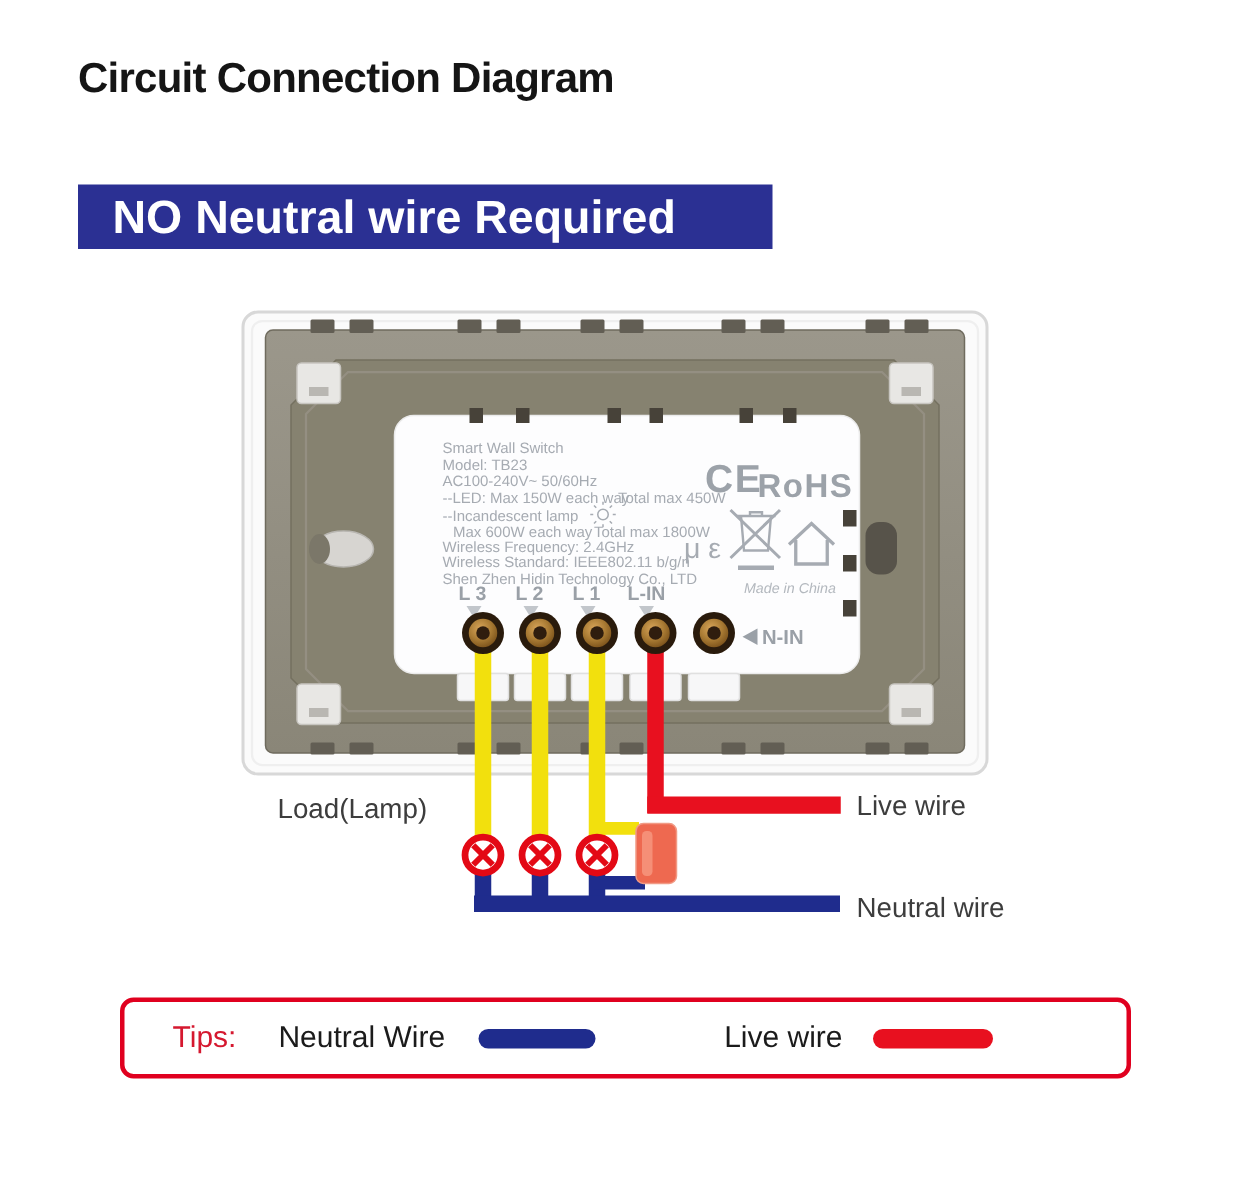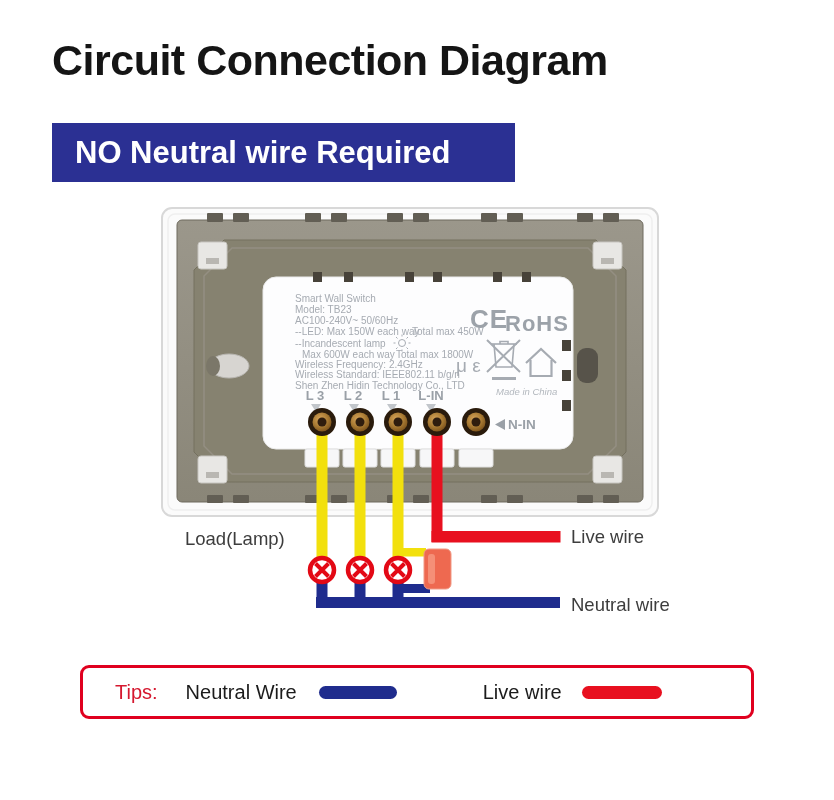--- a/index.html
+++ b/index.html
@@ -3,24 +3,24 @@
 <meta charset="utf-8">
 <style>
   html,body{margin:0;padding:0;}
   body{
     width:834px;height:800px;position:relative;overflow:hidden;
     background:#ffffff;
     font-family:"Liberation Sans", sans-serif;
   }
   .title{
     position:absolute;left:52px;top:36px;
-    font-size:43px;font-weight:bold;color:#151515;letter-spacing:-0.5px;
+    font-size:28px;font-weight:bold;color:#151515;letter-spacing:-0.5px;
   }
   .banner{
-    position:absolute;left:52px;top:123px;width:463px;height:59px;
+    position:absolute;left:52px;top:123px;width:463px;height:43px;
     background:#2b3093;color:#ffffff;
     display:flex;align-items:center;box-sizing:border-box;padding-left:23px;
     font-size:31px;font-weight:bold;
   }
   svg.diagram{position:absolute;left:0;top:200px;}
   .lbl-txt{fill:#a6abb2;font-size:10px;}
   .term-txt{fill:#9aa0a7;font-size:13px;font-weight:bold;}
   .big-cert{fill:#9ca2a9;font-weight:bold;}
   .tips{
     position:absolute;left:80px;top:665px;width:674px;height:54px;

